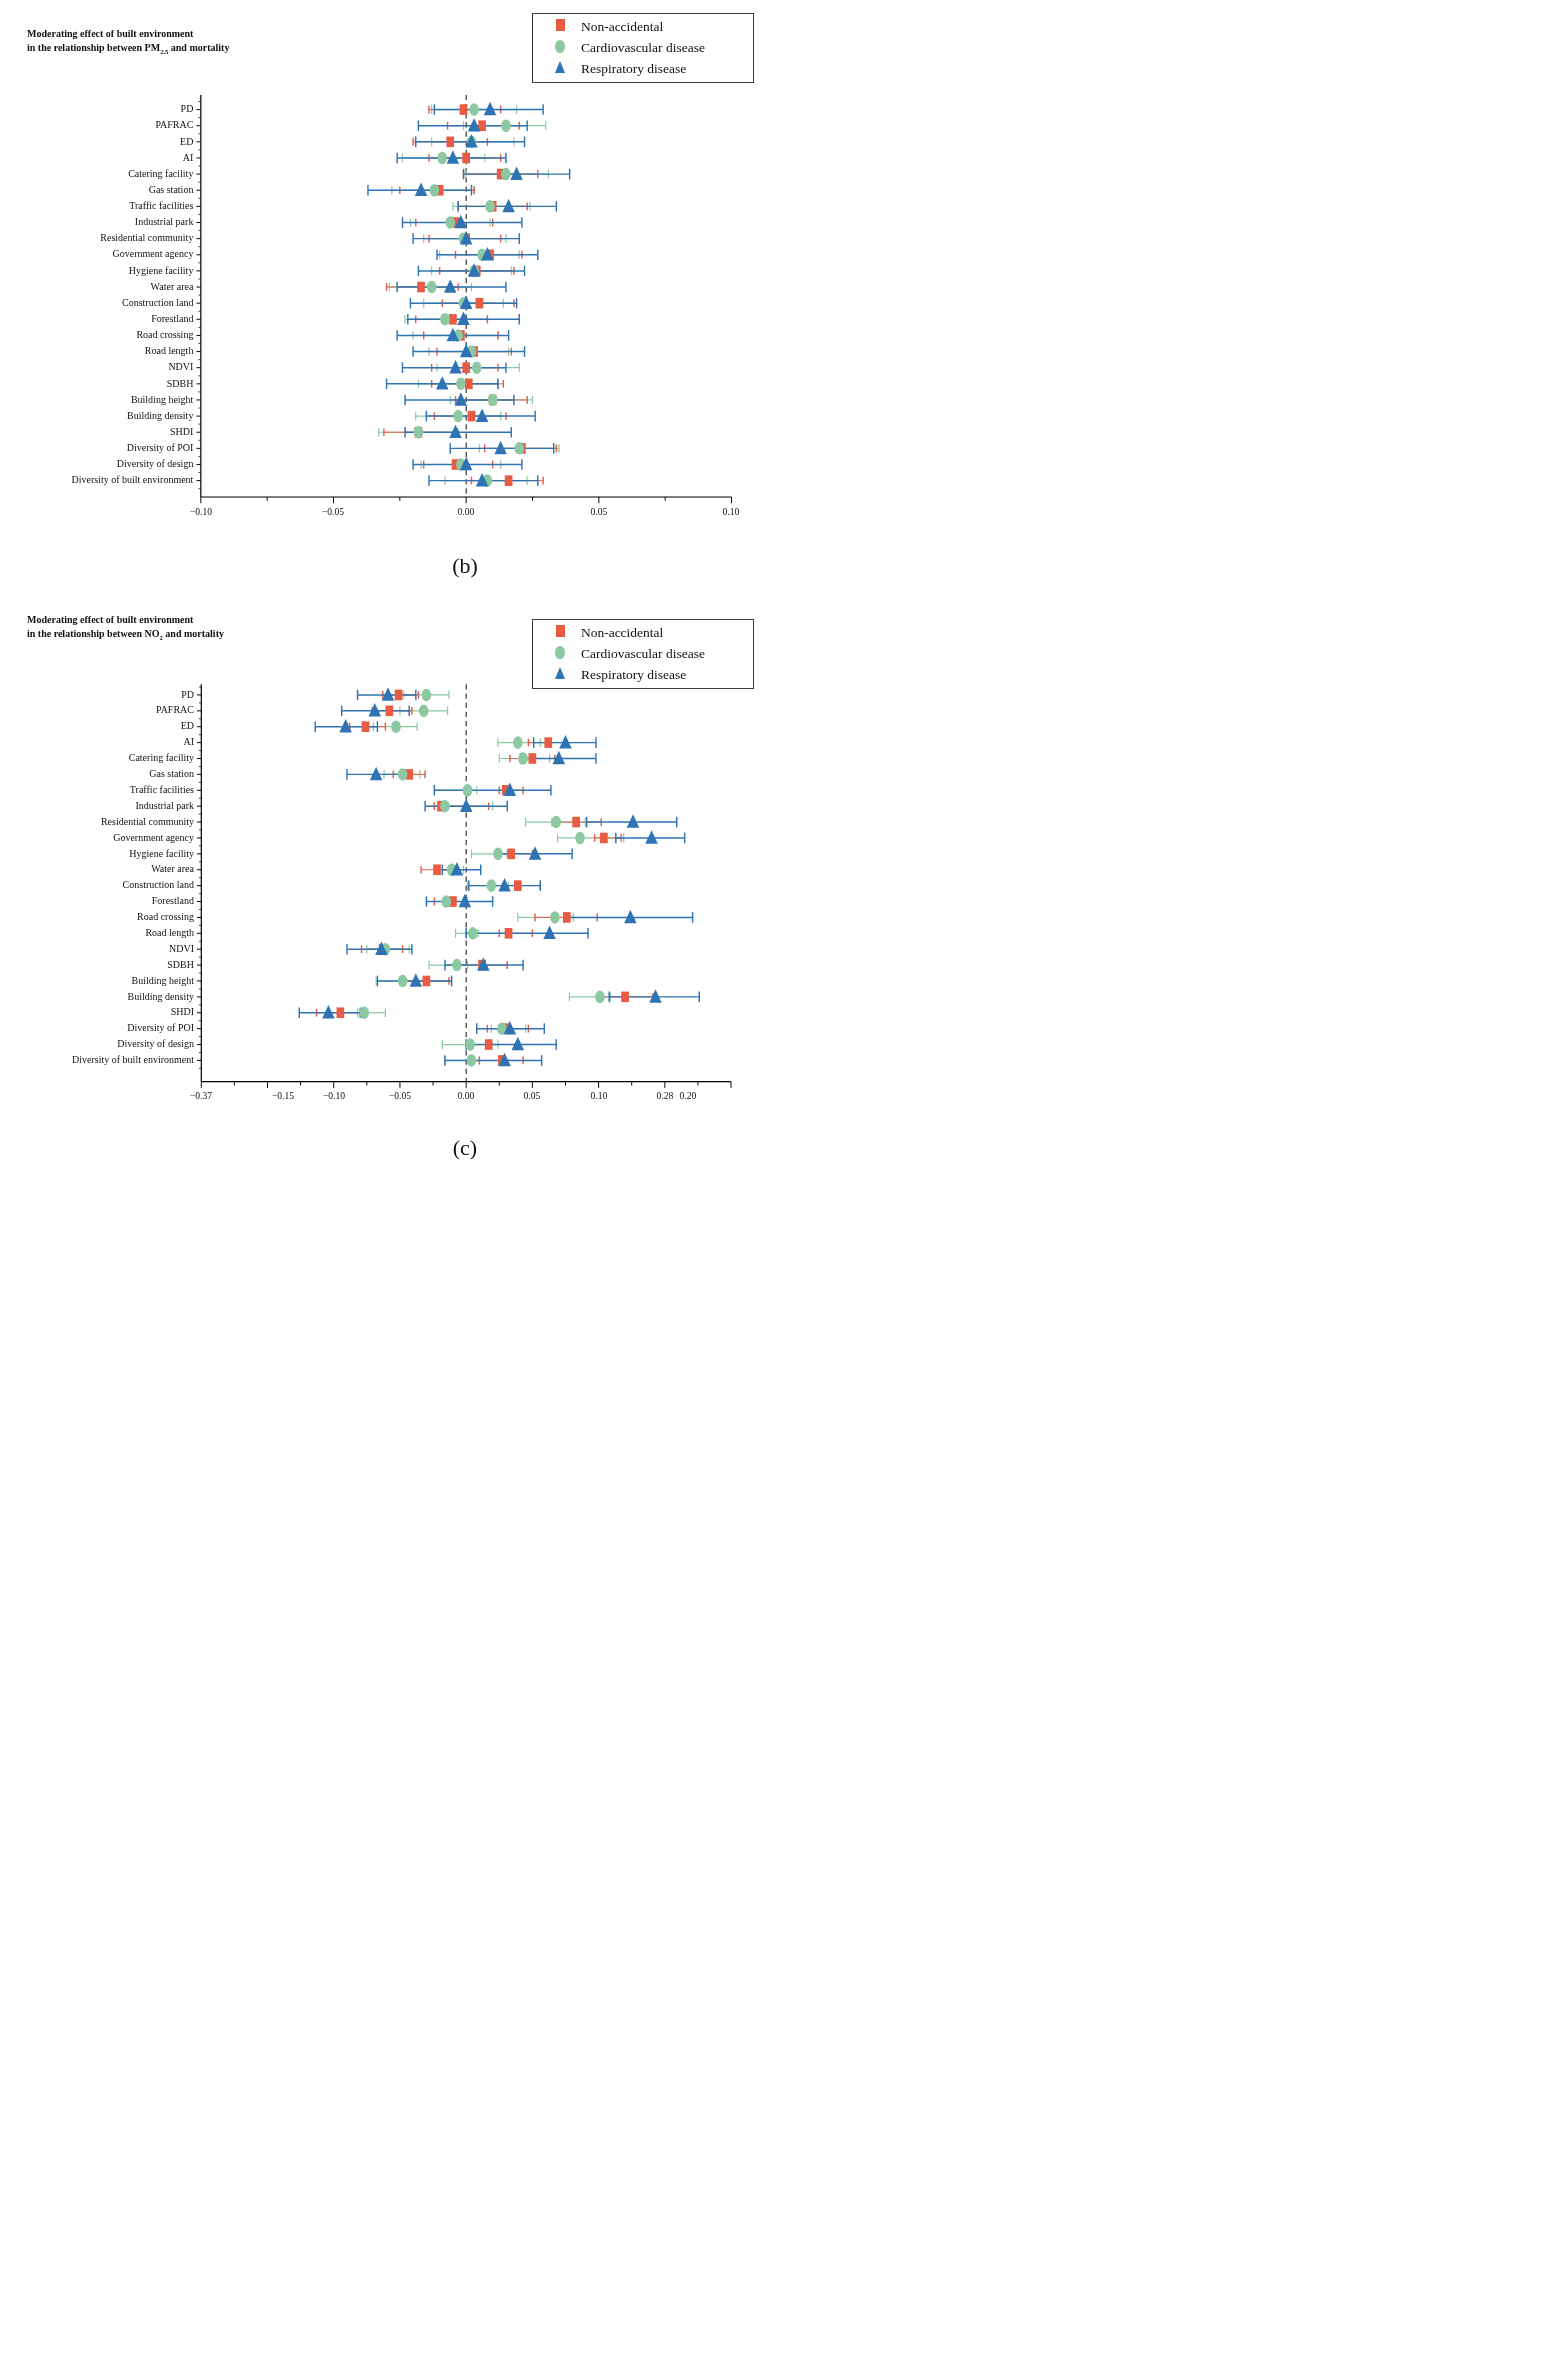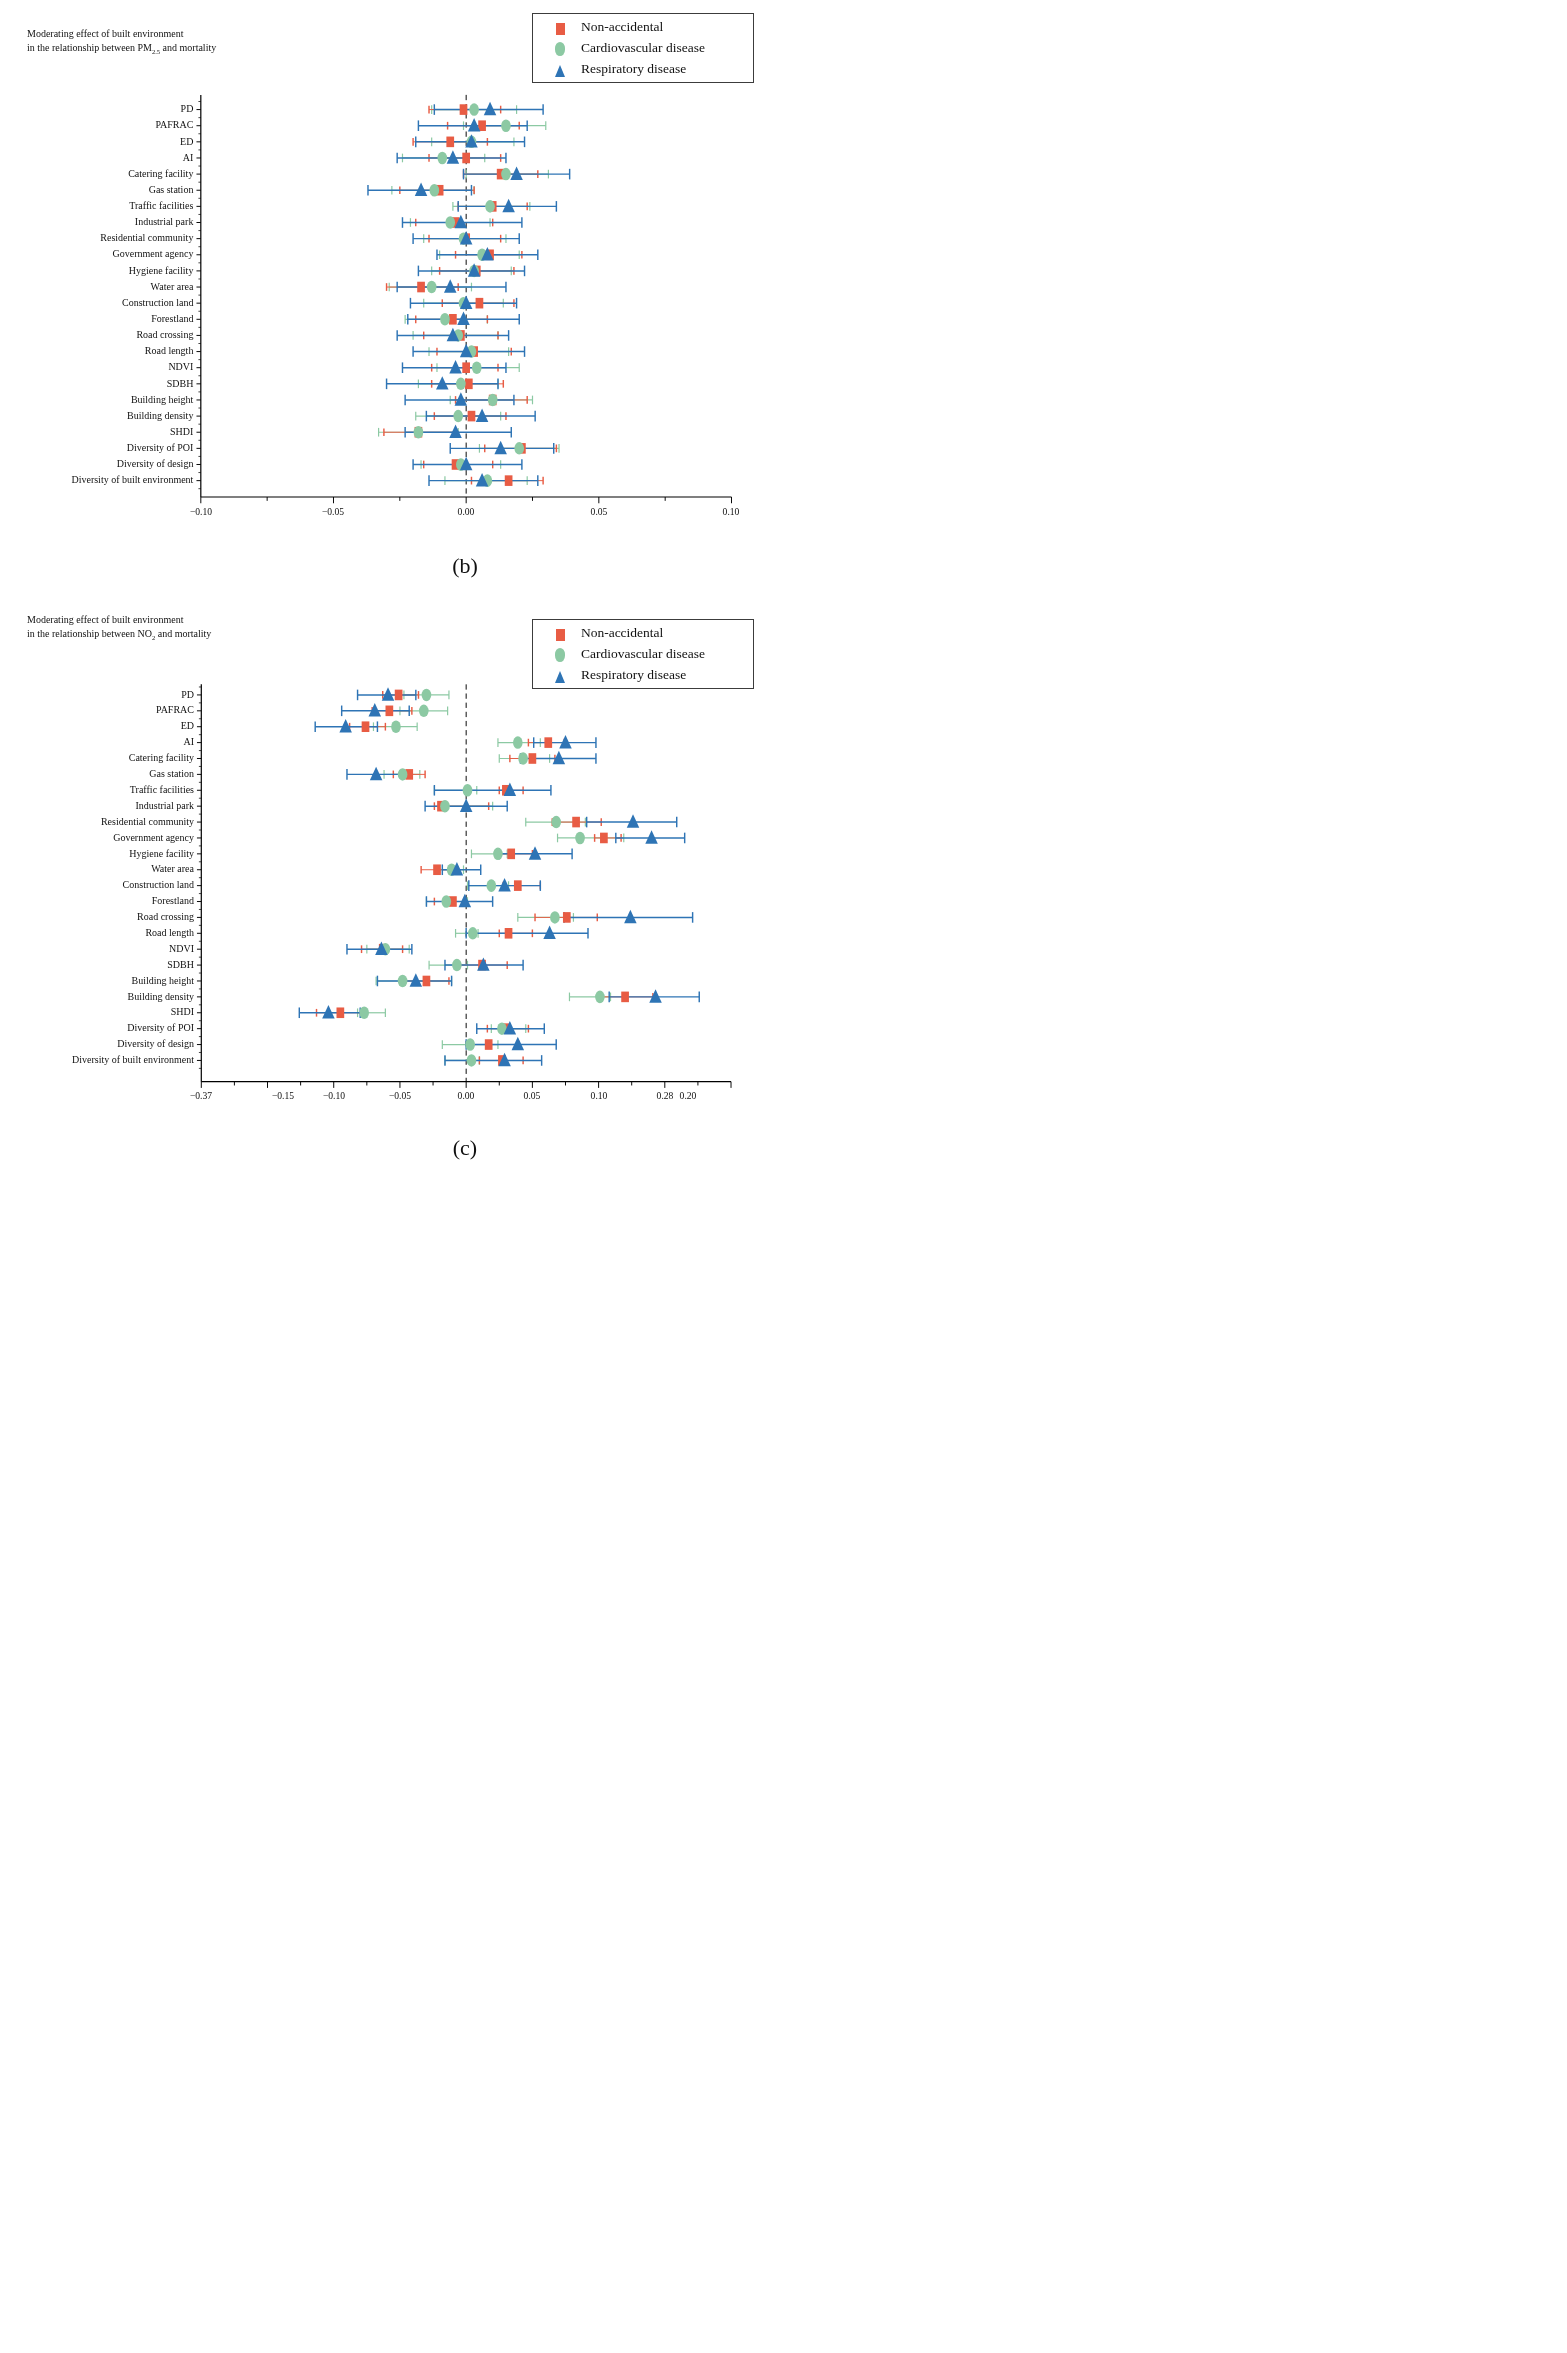--- a/index.html
+++ b/index.html
@@ -1,27 +1,27 @@
 <!DOCTYPE html>
 <html style="font-size:7.7px"><head>
 <meta charset="utf-8">
 <style>
   html,body{margin:0;padding:0;background:#ffffff;}
   .page{position:relative;width:784px;height:1177px;background:#ffffff;overflow:hidden;
         font-family:"Liberation Serif","DejaVu Serif",serif;color:#111;}
   #plot-svg{position:absolute;left:0;top:0;}
-  .panel-title{position:absolute;font-weight:normal;font-size:10px;line-height:14.4px;white-space:nowrap;}
+  .panel-title{position:absolute;font-weight:bold;font-size:10px;line-height:14.4px;white-space:nowrap;}
   .panel-title sub{font-size:0.65em;}
   .title-b{left:27px;top:27px;}
   .title-c{left:27px;top:613px;}
   .legend{position:absolute;width:222px;height:70px;border:1px solid #3c3c3c;background:#fff;
           display:flex;flex-direction:column;justify-content:space-around;padding:2.9px 0 2.9px 19px;box-sizing:border-box;}
   .legend-b{left:532px;top:13px;}
   .legend-c{left:532px;top:619px;}
-  .legend-row{display:flex;align-items:flex-end;}
+  .legend-row{display:flex;align-items:flex-start;}
   .lg-marker{display:inline-flex;width:16.4px;justify-content:center;margin-right:12.5px;}
   .lg-square{width:8.7px;height:12px;background:#E85C44;}
   .lg-circle{width:10.6px;height:13.5px;border-radius:50%;background:#8CC9A3;}
   .lg-triangle{width:0;height:0;border-left:5.8px solid transparent;border-right:5.8px solid transparent;border-bottom:12.5px solid #2E74B5;}
   .lg-label{font-size:13.5px;}
   .caption{position:absolute;font-size:22px;width:96px;text-align:center;transform:translateX(-50%);}
   .caption-b{left:465px;top:553px;}
   .caption-c{left:465px;top:1135px;}
   .cat-label{position:absolute;width:178px;text-align:right;font-size:10px;line-height:12.5px;height:12.5px;}
   .tick-label{position:absolute;width:43px;text-align:center;transform:translateX(-50%);font-size:9.6px;}

